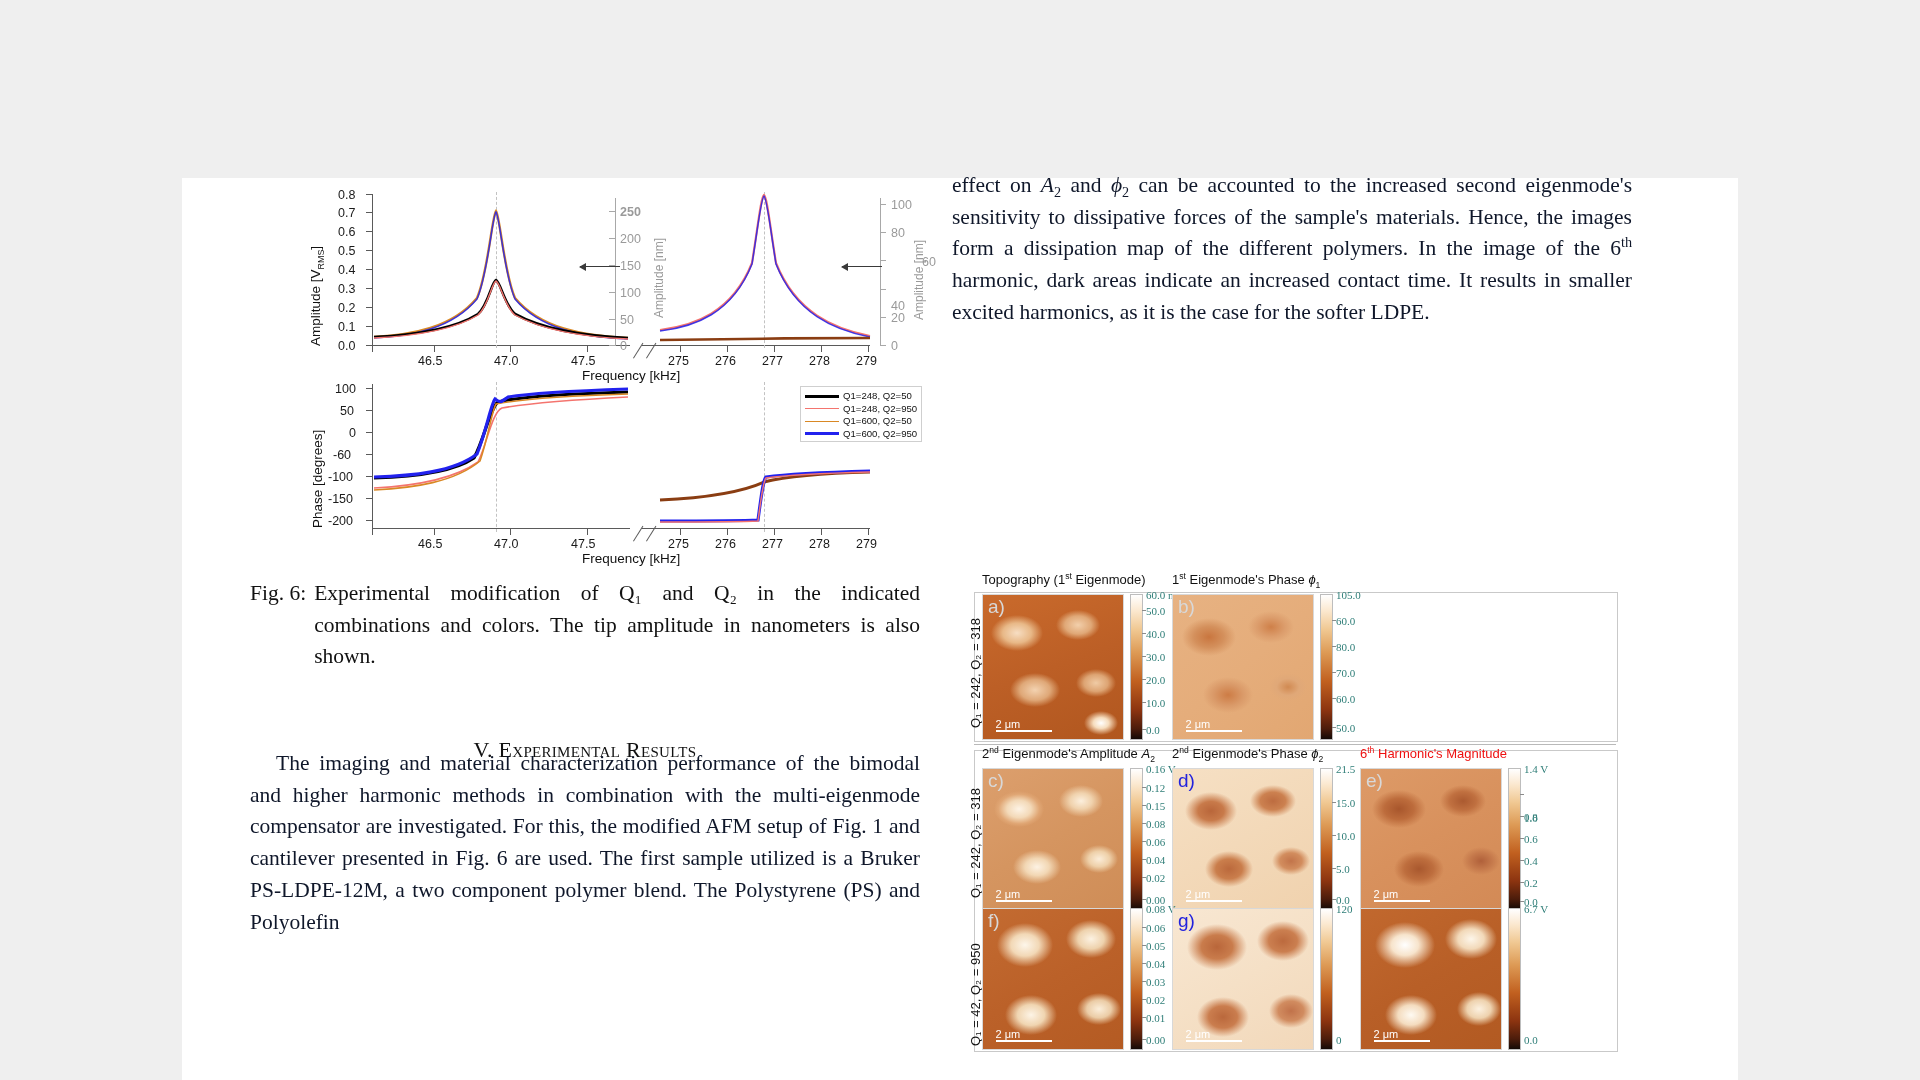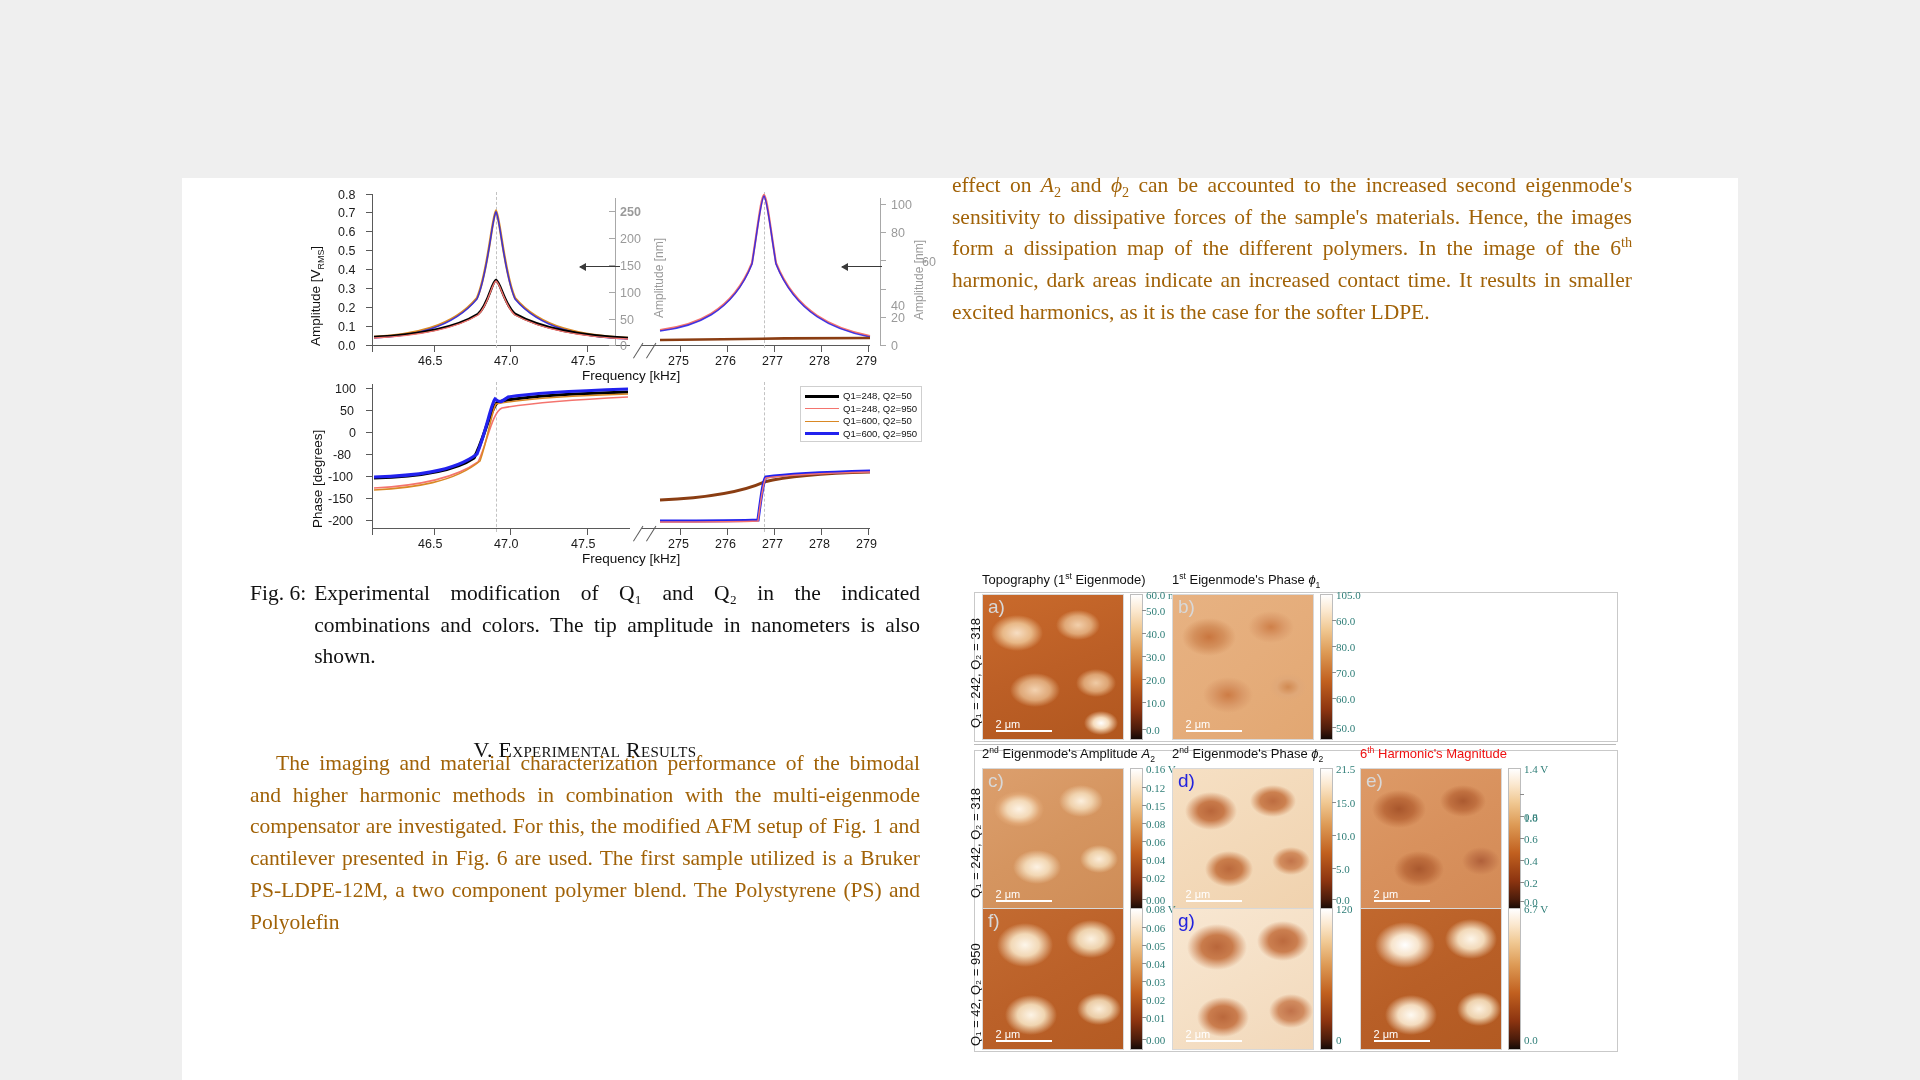--- a/index.html
+++ b/index.html
@@ -12,21 +12,21 @@
   }
 
   
   .col{position:absolute;top:0;}
   #col-left{left:68px;width:670px;}
   #col-right{left:770px;width:680px;}
 
   
   .para{
     font-family:"Liberation Serif",serif;
-    font-size:21.5px;line-height:31.7px;text-align:justify;color:#a16207;
+    font-size:21.5px;line-height:31.7px;text-align:justify;color:#0f172a;
     -webkit-hyphens:auto;hyphens:auto;
   }
   .para.indent{text-indent:26px;}
   .it{font-style:italic;}
   .sup{font-size:0.66em;vertical-align:super;line-height:0;text-align:center;}
   .sub{font-size:0.66em;vertical-align:sub;line-height:0;}
 
   
   .sec-head{
     text-align:center;font-family:"Liberation Serif",serif;
@@ -249,21 +249,21 @@
         <div class="axisline" style="left:340px;top:150px;width:228px;height:1.4px;"></div>
 
         <div>
           <div class="tick" style="left:64px;top:10px;width:6px;height:1.3px;"></div>
           <div class="ticklab" style="left:33px;top:4px;">100</div>
           <div class="tick" style="left:64px;top:32px;width:6px;height:1.3px;"></div>
           <div class="ticklab" style="left:38px;top:26px;">50</div>
           <div class="tick" style="left:64px;top:54px;width:6px;height:1.3px;"></div>
           <div class="ticklab" style="left:47px;top:48px;">0</div>
           <div class="tick" style="left:64px;top:76px;width:6px;height:1.3px;"></div>
-          <div class="ticklab" style="left:31px;top:70px;">-80</div>
+          <div class="ticklab" style="left:31px;top:70px;">-60</div>
           <div class="tick" style="left:64px;top:98px;width:6px;height:1.3px;"></div>
           <div class="ticklab" style="left:26px;top:92px;">-100</div>
           <div class="tick" style="left:64px;top:120px;width:6px;height:1.3px;"></div>
           <div class="ticklab" style="left:26px;top:114px;">-150</div>
           <div class="tick" style="left:64px;top:142px;width:6px;height:1.3px;"></div>
           <div class="ticklab" style="left:26px;top:136px;">-200</div>
         </div>
 
         <div>
           <div class="tick" style="left:70px;top:151px;width:1.3px;height:6px;"></div>

